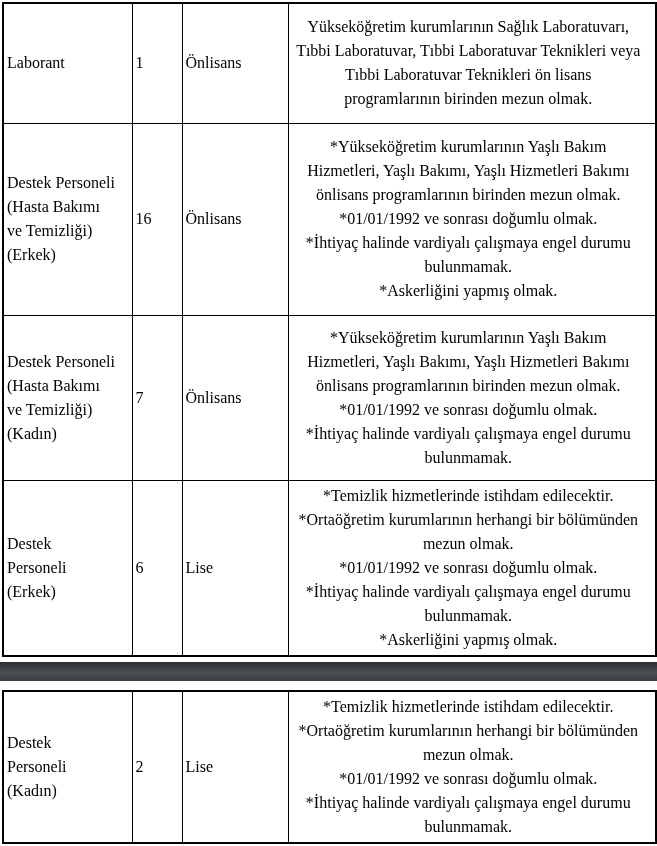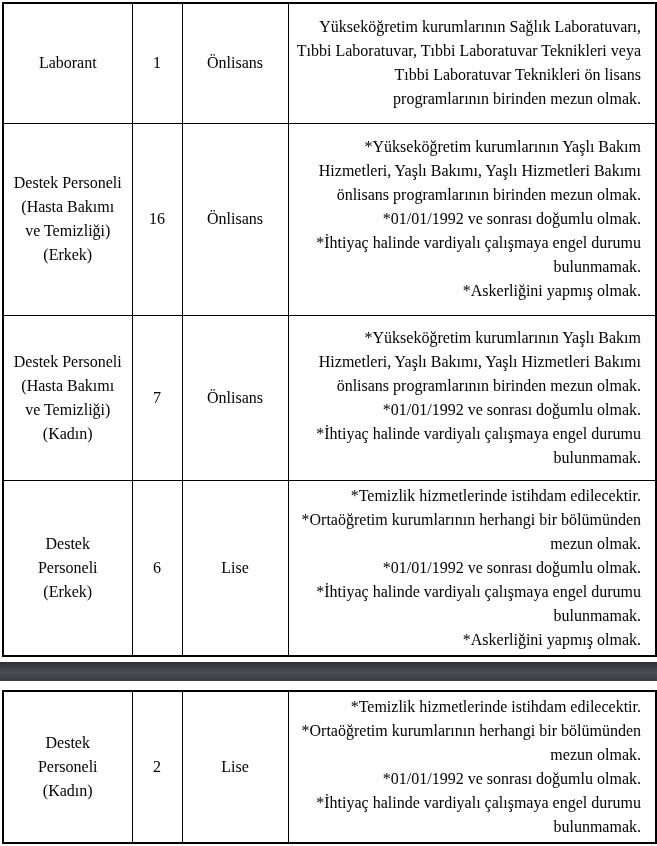--- a/index.html
+++ b/index.html
@@ -30,26 +30,25 @@
     line-height: 24px;
     overflow: hidden;
   }
   .t1 { margin-top: 2px; }
   .t2 { margin-top: 9px; }
   col.c-pos { width: 129px; }
   col.c-cnt { width: 50px; }
   col.c-edu { width: 106px; }
   col.c-req { width: 368px; }
   td.center {
-    text-align: center;
     white-space: pre-line;
     padding: 2px 3px;
   }
   td.req {
-    text-align: right;
+    text-align: center;
     white-space: pre-line;
     padding: 3px 14px 3px 7px;
     margin-top: 12px;
   }
   tr.r1 { height: 120px; }
   tr.r2 { height: 192px; }
   tr.r3 { height: 165px; }
   tr.r4 { height: 166px; }
   tr.r5 { height: 150px; }
   .separator {

